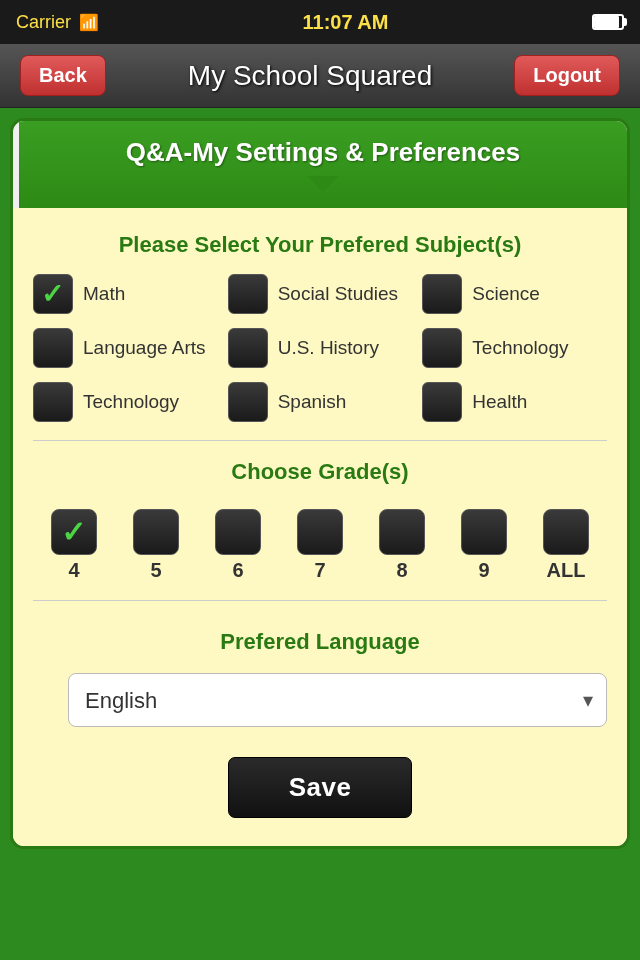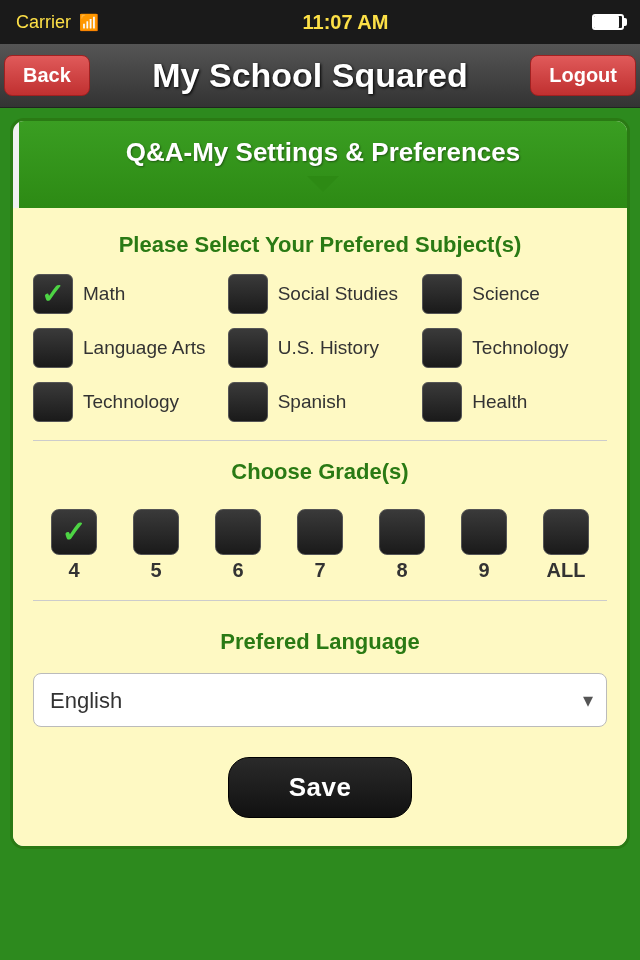--- a/index.html
+++ b/index.html
@@ -51,37 +51,37 @@
     }
 
     
     #nav-bar {
       width: 100%;
       height: 64px;
       background: linear-gradient(to bottom, #555, #333);
       display: flex;
       align-items: center;
       justify-content: space-between;
-      padding: 0 4px;
+      padding: 0 20px;
       border-bottom: 1px solid #222;
     }
     .nav-btn {
       background: linear-gradient(to bottom, #e05a5a, #c03030);
       color: white;
       font-size: 20px;
       font-weight: 600;
       padding: 8px 18px;
       border-radius: 8px;
       border: 1px solid #a02020;
       cursor: pointer;
     }
     .nav-title {
       color: white;
-      font-size: 34px;
-      font-weight: 700;
+      font-size: 28px;
+      font-weight: 400;
       text-shadow: 1px 1px 3px #000;
     }
 
     
     #main-content {
       margin: 10px 10px;
       background: #f0f0f0;
       border-radius: 14px;
       overflow: hidden;
       border: 3px solid #2a7a14;
@@ -221,20 +221,21 @@
     }
 
     
     .language-section {
       padding: 10px 0 14px;
     }
 
     .language-dropdown-wrapper {
       position: relative;
       margin-top: 8px;
+      margin-left: 35px;
     }
 
     .language-dropdown {
       width: 100%;
       height: 54px;
       background: white;
       border: 1.5px solid #bbb;
       border-radius: 8px;
       font-size: 22px;
       padding: 0 50px 0 16px;
@@ -259,21 +260,21 @@
       text-align: center;
       padding: 16px 0 8px;
     }
 
     .save-btn {
       background: linear-gradient(to bottom, #2a2a2a, #111);
       color: white;
       font-size: 26px;
       font-weight: 700;
       padding: 14px 60px;
-      border-radius: 21px;
+      border-radius: 7px;
       border: 1px solid #000;
       cursor: pointer;
       letter-spacing: 0.5px;
     }
   </style>
 </head>
 <body>
 
 <div id="status-bar">
   <div class="status-left">

